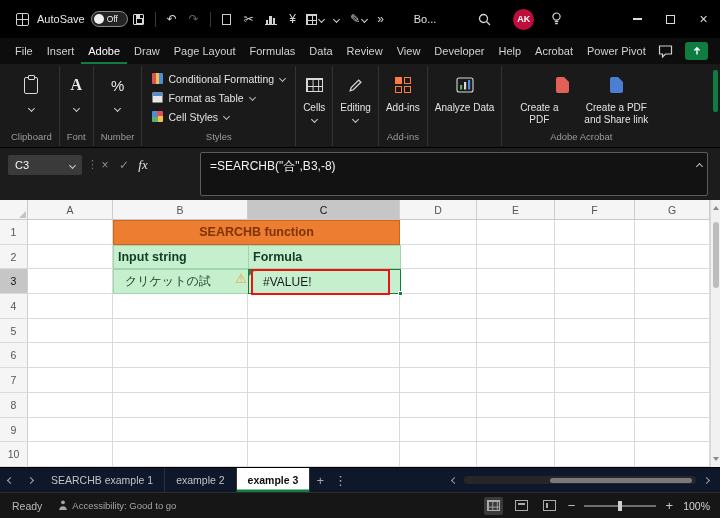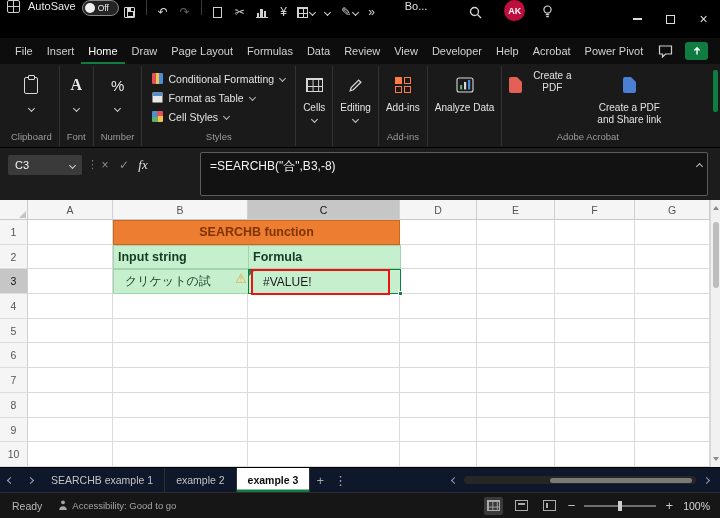--- a/index.html
+++ b/index.html
@@ -4,21 +4,21 @@
 <style>
 *{margin:0;padding:0;box-sizing:border-box}
 html,body{width:720px;height:518px;overflow:hidden}
 body{position:relative;background:#000;font-family:"Liberation Sans","DejaVu Sans",sans-serif;color:#e8e8e8;-webkit-font-smoothing:antialiased}
 
 
 .chev{display:inline-block;width:5px;height:5px;border:solid currentColor;border-width:0 1.3px 1.3px 0;transform:rotate(45deg)}
 .chev.cl{transform:rotate(135deg)}.chev.cr{transform:rotate(-45deg)}.chev.cu{transform:rotate(-135deg)}
 
 
-.titlebar{position:absolute;left:0;top:0;width:720px;height:38px;background:#000;display:flex;padding-left:7px}
+.titlebar{position:absolute;left:0;top:0;width:720px;height:38px;background:#000;display:flex;align-items:center;padding-left:16px}
 .app-icon{width:13px;height:13px;border:1px solid #cfcfcf;border-radius:2px;background:
   linear-gradient(#cfcfcf,#cfcfcf) center/1px 100% no-repeat,
   linear-gradient(#cfcfcf,#cfcfcf) center/100% 1px no-repeat}
 .as-label{font-size:11px;color:#e6e6e6;margin:0 6px 0 8px}
 .toggle{width:37px;height:16px;border:1px solid #8a8a8a;border-radius:9px;background:#242424;display:flex;align-items:center;padding:0 2px;cursor:default}
 .knob{width:10px;height:10px;border-radius:50%;background:#f0f0f0}
 .tstate{font-size:8.5px;color:#eee;margin-left:3px}
 .ti{min-width:20px;height:24px;display:flex;align-items:center;justify-content:center;color:#d6d6d6;font-size:12px;margin:0 1px;gap:2px}
 .ti.dim{opacity:.45}
 .tsep{width:1px;height:15px;background:#3a3a3a;margin:0 5px}
@@ -210,21 +210,21 @@
         <span class="max-glyph"></span>
       </span>
     <span class="wbtn close-glyph">×</span>
   </span>
 </div>
 
 <div class="menubar">
   <div class="menu-items">
       <span class="mi">File</span>
       <span class="mi">Insert</span>
-      <span class="mi active">Home</span>
+      <span class="mi active">Adobe</span>
       <span class="mi">Draw</span>
       <span class="mi">Page Layout</span>
       <span class="mi">Formulas</span>
       <span class="mi">Data</span>
       <span class="mi">Review</span>
       <span class="mi">View</span>
       <span class="mi">Developer</span>
       <span class="mi">Help</span>
       <span class="mi">Acrobat</span>
       <span class="mi">Power Pivot</span>
@@ -320,21 +320,21 @@
           <rect x="4" y="8" width="2.2" height="4.5" fill="#58b368"></rect>
           <rect x="8" y="5" width="2.2" height="7.5" fill="#d8d8d8"></rect>
           <rect x="12" y="3" width="2.2" height="9.5" fill="#4a90d9"></rect>
         </svg>
     </span>
     <span class="blabel two">Analyze Data</span>
     <span class="gname"></span>
   </div>
   <div class="grp" style="border-right:none">
     <div style="display:flex;gap:10px">
-      <div style="display:flex;flex-direction:row;align-items:flex-start">
+      <div style="display:flex;flex-direction:column;align-items:flex-end">
         <span class="iconbox">
             <span class="ic-pdf"></span>
           </span>
         <span class="blabel two">Create a PDF</span>
       </div>
       <div style="display:flex;flex-direction:column;align-items:center">
         <span class="iconbox">
             <span class="ic-pdfshare"></span>
           </span>
         <span class="blabel two" style="max-width:74px">Create a PDF and Share link</span>

